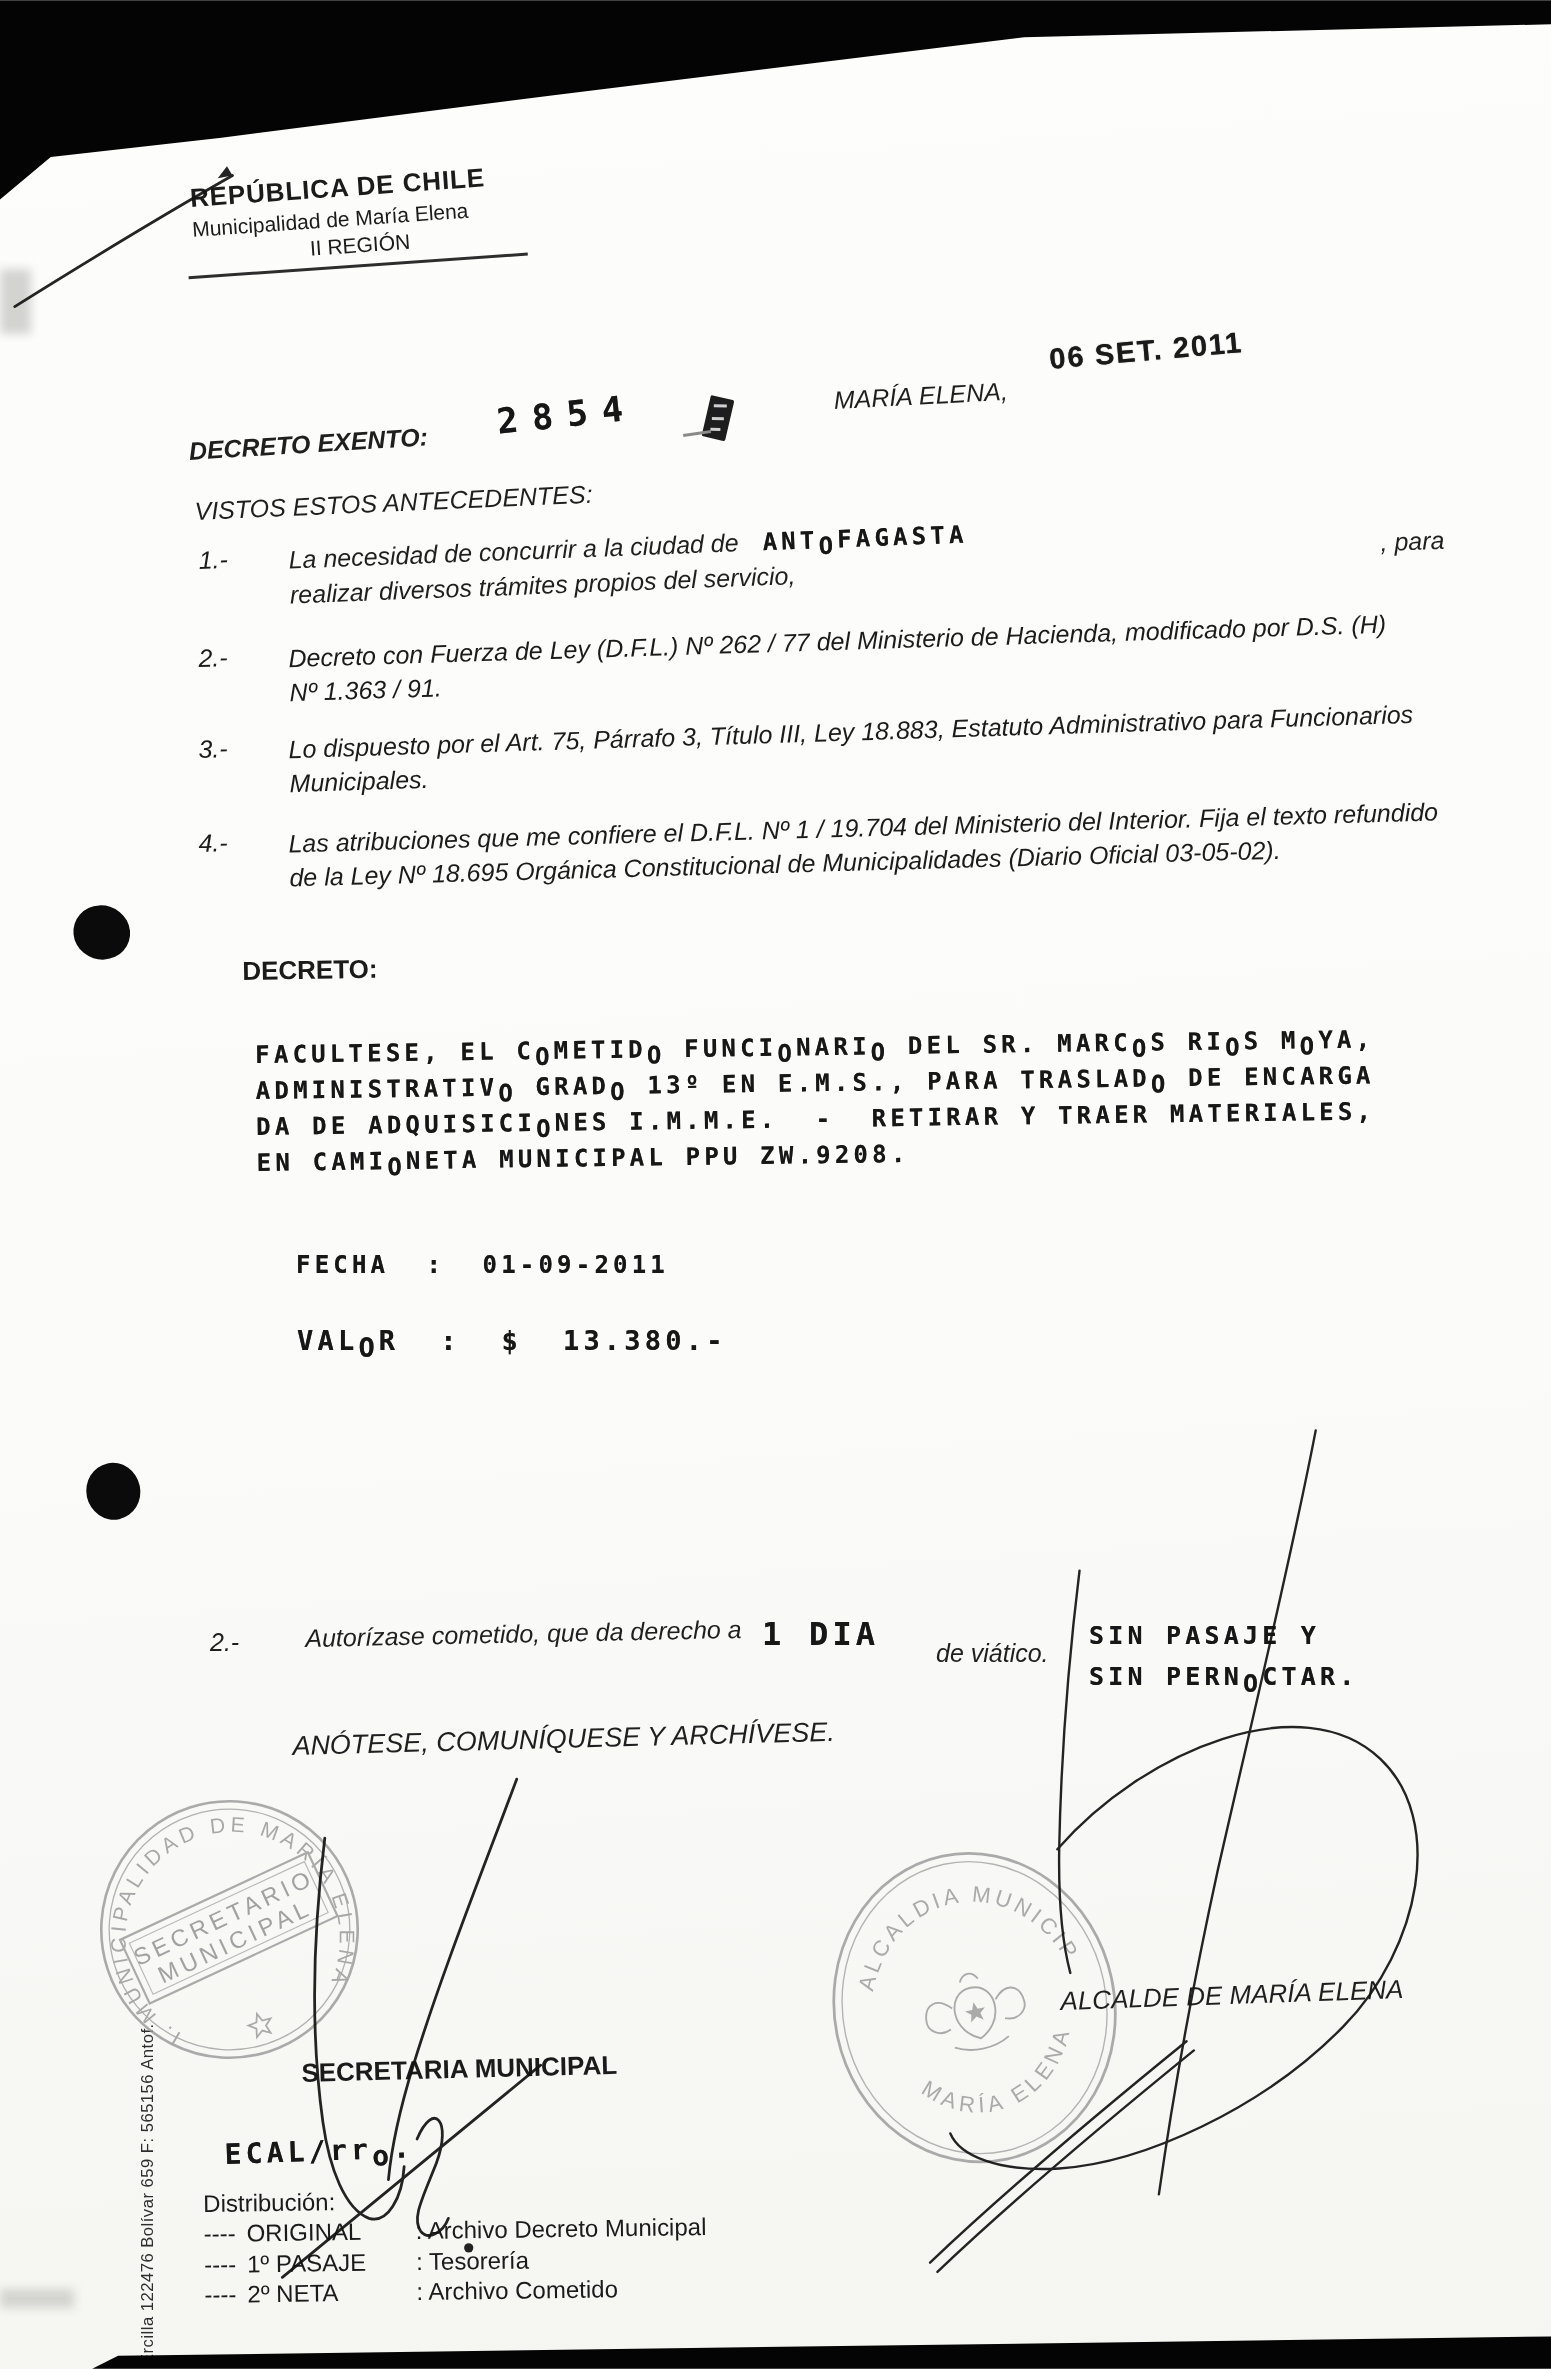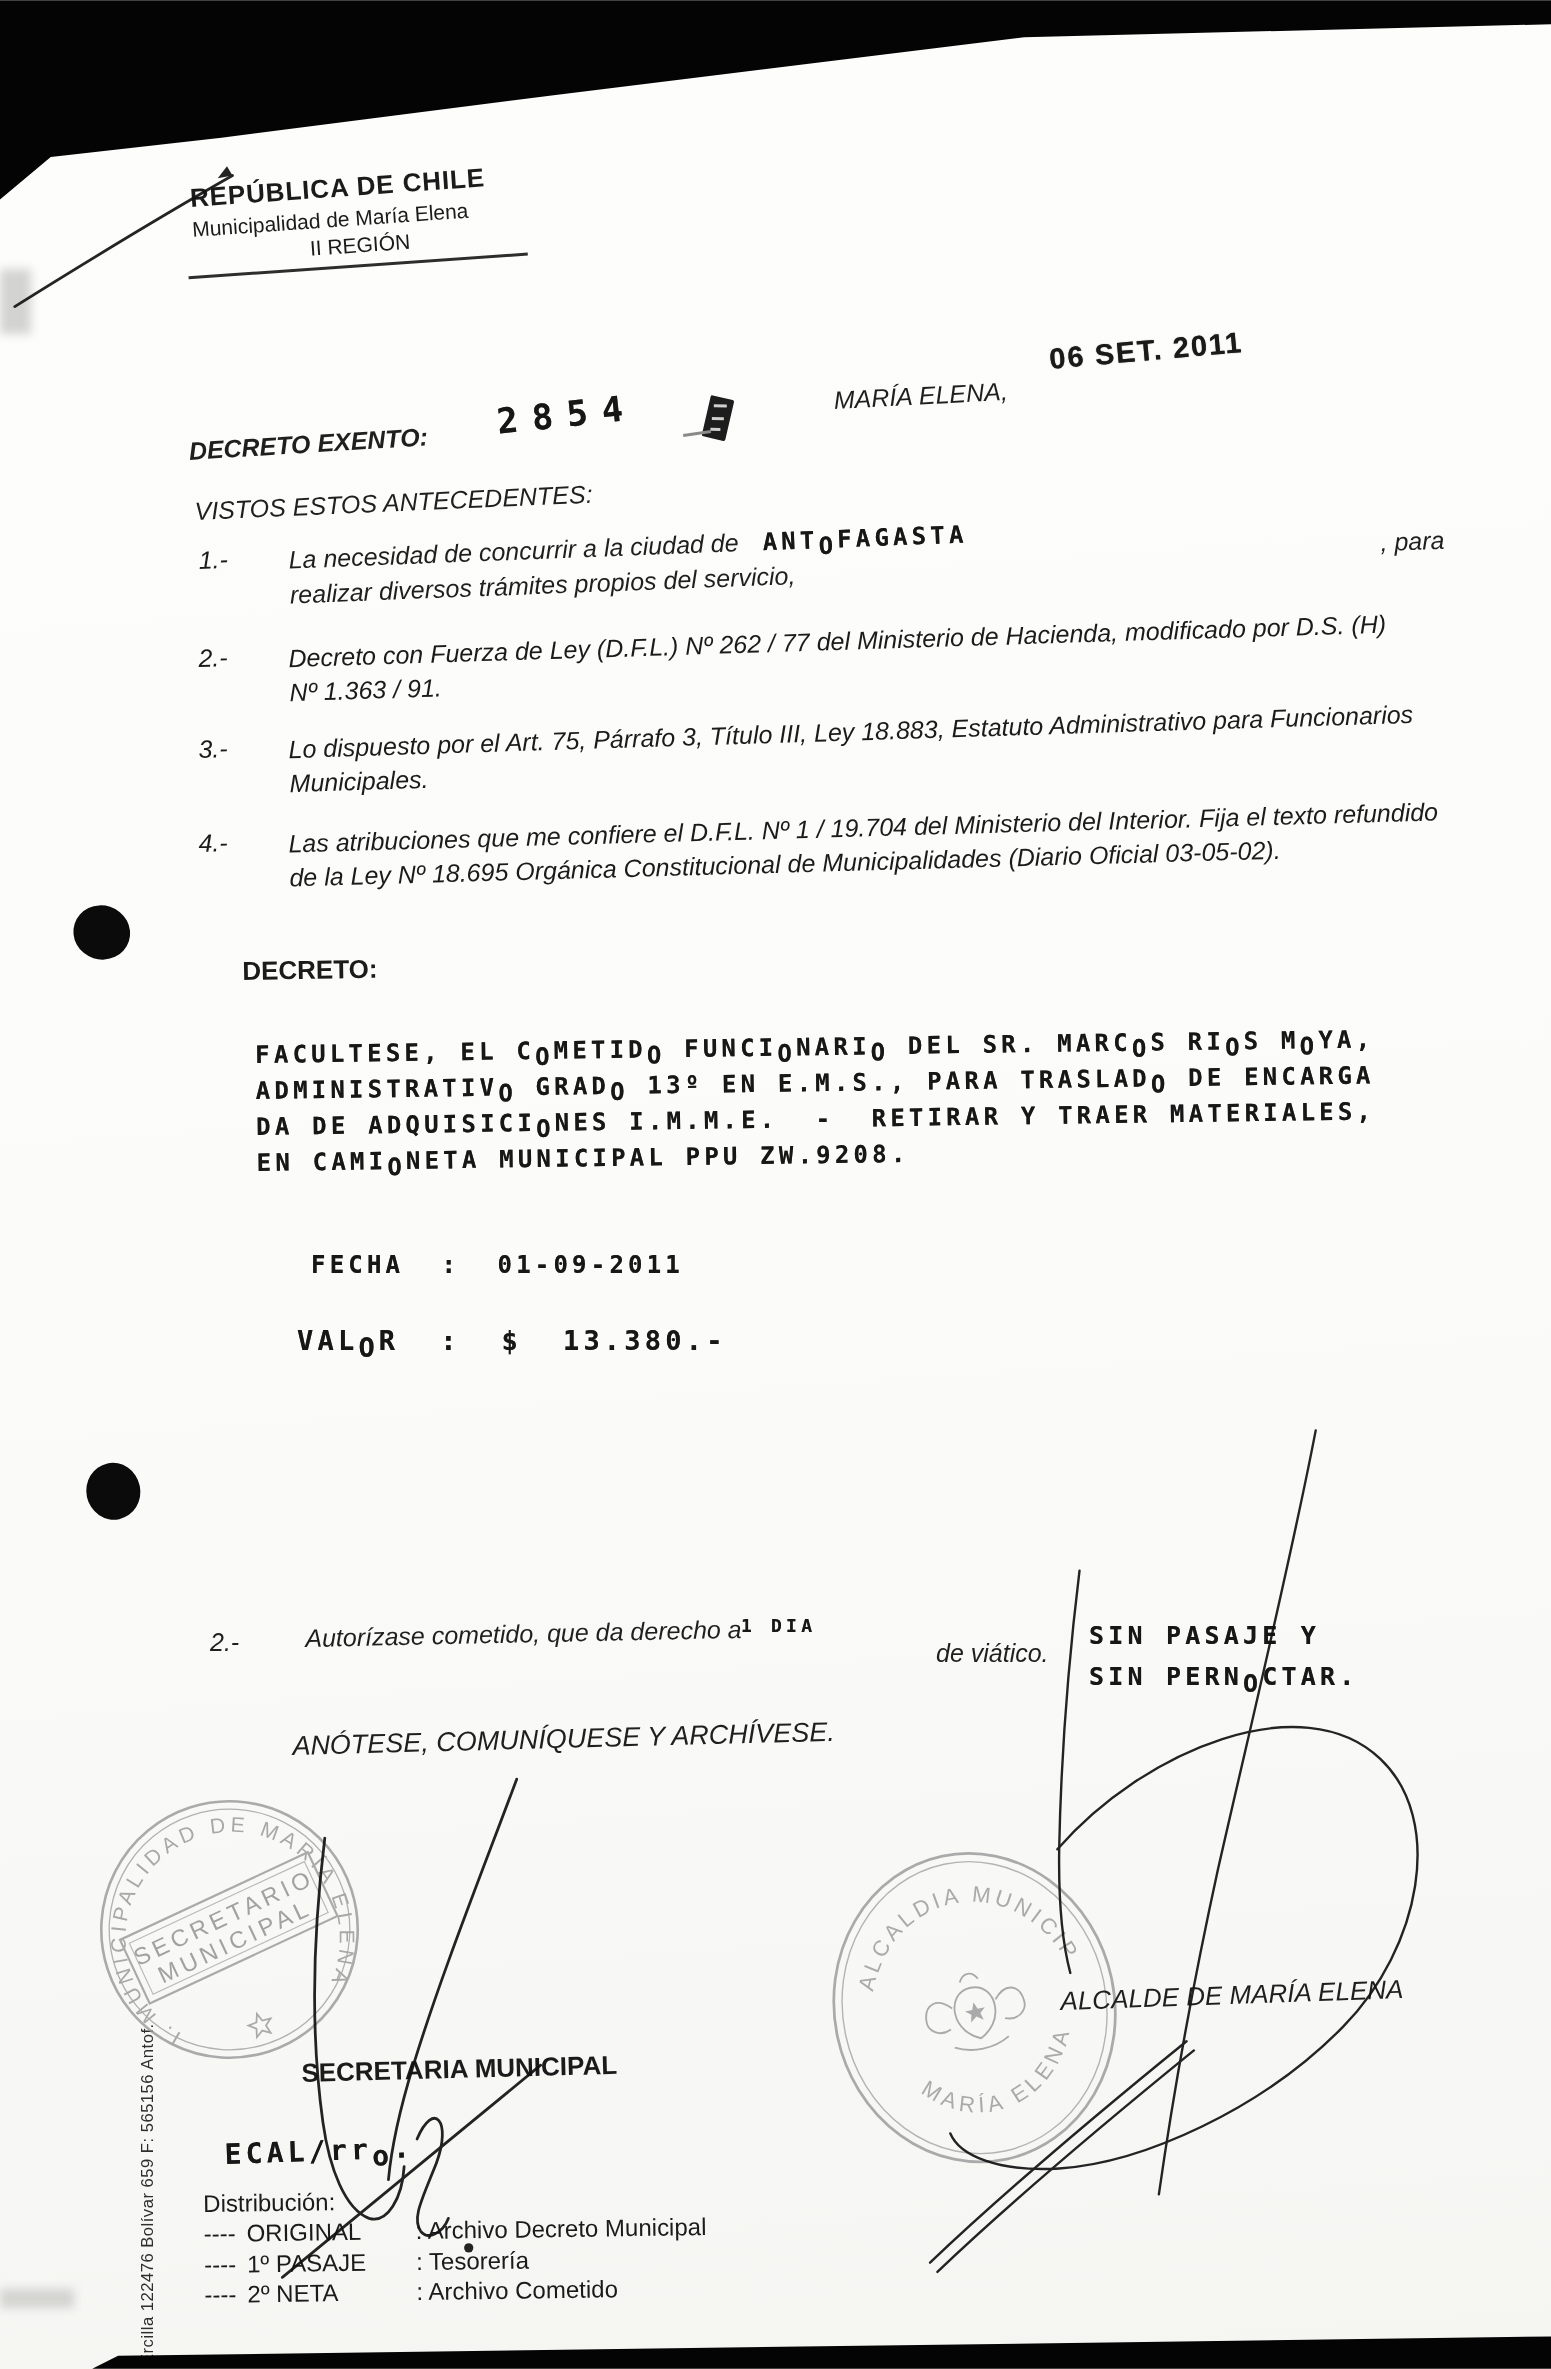--- a/index.html
+++ b/index.html
@@ -41,28 +41,28 @@
   }
   .registry-stamp i{display:block;position:absolute;background:#cfcfcf;}
   .registry-dash{left:683px;top:434px;width:28px;height:2.8px;background:#8a8a8a;transform:rotate(-8deg);}
   .vistos-h{left:194px;top:497px;font-size:25px;transform:rotate(-2.5deg);}
   .vitem{display:flex;}
   .vnum{width:90px;flex:0 0 90px;font-size:25px;font-style:italic;}
   .vlines{font-size:25px;font-style:italic;line-height:34px;width:1191px;}
   .para-tail{left:1380px;top:528px;font-size:25px;transform:rotate(-2deg);}
   .decreto-h{left:242px;top:956px;font-size:26px;transform:rotate(-1deg);}
   .twblock{left:255px;top:1037px;font-size:24px;line-height:36px;transform:rotate(-.8deg);}
-  .fecha{left:311px;top:1251px;font-size:24px;}
+  .fecha{left:296px;top:1251px;font-size:24px;}
   .valor{left:297px;top:1325px;font-size:27px;}
   .inkdot{background:#0b0b0b;border-radius:50%;}
   .dot1{left:83px;top:898px;width:57px;height:54px;transform:rotate(18deg);}
   .dot2{left:81px;top:1469px;width:54px;height:57px;transform:rotate(-12deg);}
   .auth-num{left:210px;top:1628px;font-size:25px;}
   .auth-pre{left:305px;top:1624px;font-size:25px;transform:rotate(-1.2deg);}
-  .auth-days{left:741px;top:1615px;font-size:18px;}
+  .auth-days{left:762px;top:1615px;font-size:32px;}
   .auth-mid{left:936px;top:1639px;font-size:25px;}
   .auth-cond{left:1089px;top:1615px;font-size:25px;line-height:41px;}
   .closing{left:292px;top:1731px;font-size:27px;transform:rotate(-1.5deg);}
   .mayor-title{left:1060px;top:1986px;font-size:26px;transform:rotate(-2deg);z-index:3;}
   .secretary-title{left:301px;top:2058px;font-size:26px;font-weight:bold;transform:rotate(-1.5deg);z-index:3;}
   .initials{left:224px;top:2138px;font-size:28px;transform:rotate(-2deg);z-index:3;}
   .dist{left:203px;top:2189px;font-size:24px;transform:rotate(-.8deg);line-height:29.5px;}
   .dist .row{display:flex;margin-top:0.9px;}
   .dist .c1{width:212px;flex:0 0 212px;display:flex;gap:11px;}
   .vmargin{

